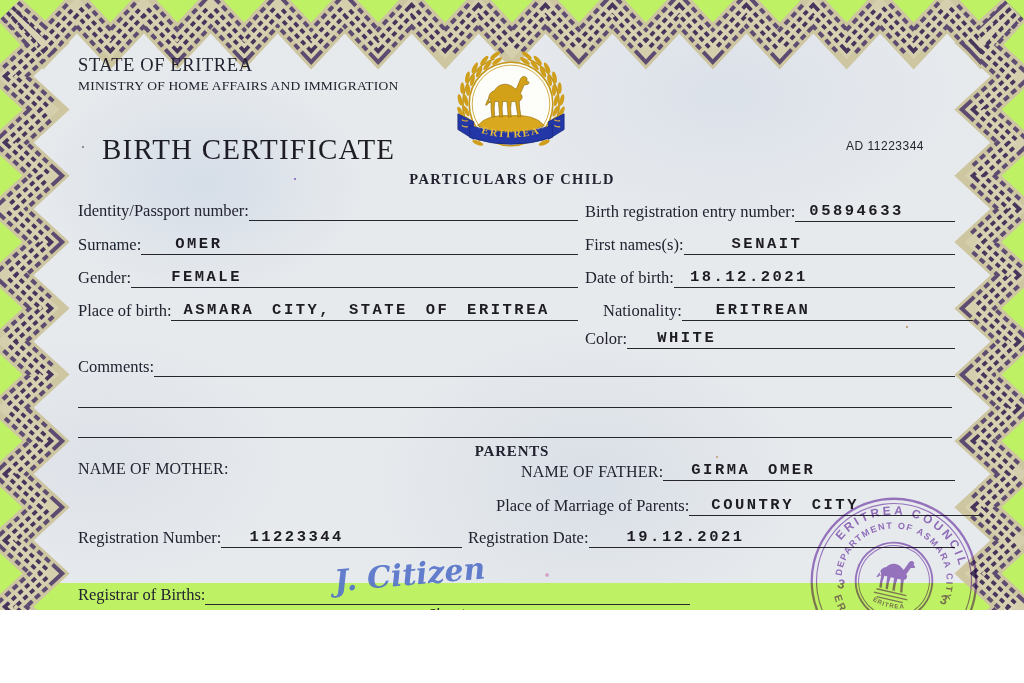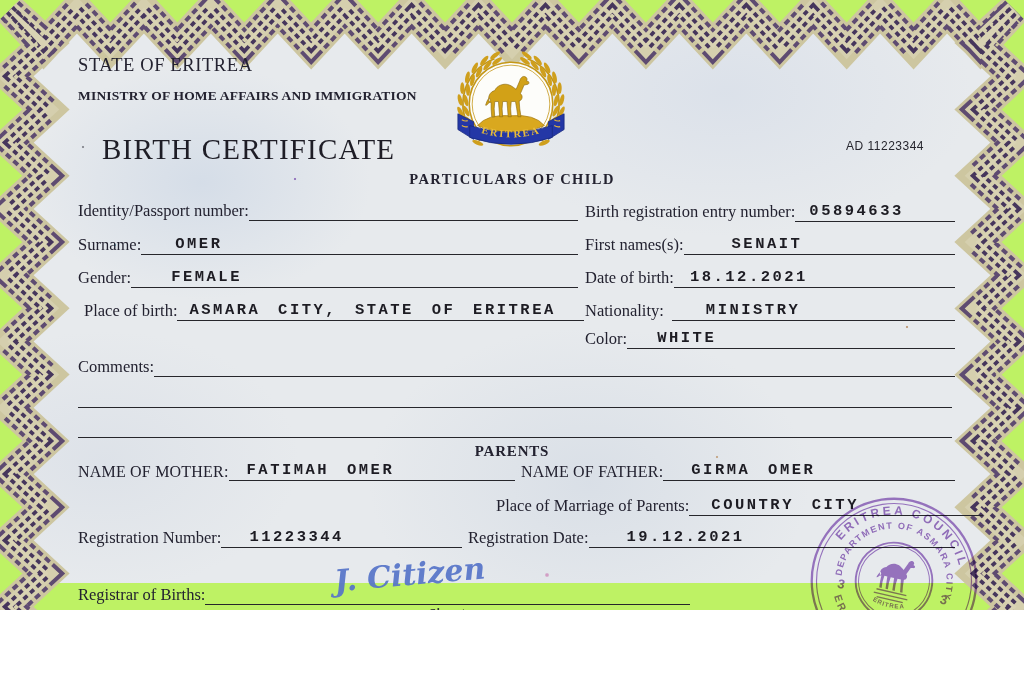--- a/index.html
+++ b/index.html
@@ -28,21 +28,21 @@
       radial-gradient(ellipse 260px 180px at 18% 28%, rgba(186,202,224,.40), rgba(186,202,224,0) 65%),
       radial-gradient(ellipse 380px 220px at 72% 12%, rgba(198,209,228,.35), rgba(198,209,228,0) 65%),
       radial-gradient(ellipse 340px 240px at 58% 82%, rgba(185,198,216,.30), rgba(185,198,216,0) 65%),
       radial-gradient(ellipse 300px 200px at 8% 78%, rgba(203,211,224,.35), rgba(203,211,224,0) 65%);
   }
   .border-svg{position:absolute; inset:0; width:1024px; height:683px;}
   .content{position:absolute; inset:0;}
 
   .org{position:absolute; left:78px; top:55px; color:#232230;}
   .org .state{font-size:18.5px; letter-spacing:.6px;}
-  .org .ministry{font-size:13.5px; font-weight:bold; letter-spacing:.2px; margin-top:12px;}
+  .org .ministry{font-size:13.5px; font-weight:normal; letter-spacing:.2px; margin-top:2px;}
   .emblem{position:absolute; left:452px; top:46px; width:118px; height:112px;}
   .title{position:absolute; left:78px; top:133px; font-size:29px; letter-spacing:1.2px; color:#1e1d26;margin-left:24px;}
   .serial{position:absolute; left:846px; top:139px; font-family:"Liberation Sans", sans-serif; font-size:12px; letter-spacing:.5px; color:#26262e;}
   .sec-heading{position:absolute; left:0; width:1024px; text-align:center; font-weight:bold; color:#232230;}
   .child-heading{top:171px; font-size:14.5px; letter-spacing:1.4px;}
   .parents-heading{top:443px; font-size:15px; letter-spacing:.8px;}
 
   .row{position:absolute; display:flex; align-items:flex-end;}
   .lbl{font-size:16.5px; color:#232230; white-space:nowrap;}
   .caps-lbl{font-size:16px; letter-spacing:.2px;}
@@ -175,46 +175,45 @@
 
     <div class="row" style="left:78px; top:267px; width:500px;">
       <span class="lbl">Gender:</span>
       <span class="line" style="padding-left:40px;"><span class="val">FEMALE</span></span>
     </div>
     <div class="row" style="left:585px; top:267px; width:370px;">
       <span class="lbl">Date of birth:</span>
       <span class="line" style="padding-left:16px;"><span class="val">18.12.2021</span></span>
     </div>
 
-    <div class="row" style="left:84px; top:300px; width:500px;">
+    <div class="row" style="left:78px; top:300px; width:500px;">
       <span class="lbl">Place of birth:</span>
       <span class="line" style="padding-left:12px;"><span class="val">ASMARA CITY, STATE OF ERITREA</span></span>
     </div>
-    <div class="row" style="left:585px; top:300px; width:370px;gap:8px;">
+    <div class="row" style="left:603px; top:300px; width:370px;">
       <span class="lbl">Nationality:</span>
-      <span class="line" style="padding-left:34px;"><span class="val">MINISTRY</span></span>
+      <span class="line" style="padding-left:34px;"><span class="val">ERITREAN</span></span>
     </div>
 
     <div class="row" style="left:585px; top:328px; width:370px;">
       <span class="lbl">Color:</span>
       <span class="line" style="padding-left:30px;"><span class="val">WHITE</span></span>
     </div>
 
     <div class="row" style="left:78px; top:357px; width:877px;">
       <span class="lbl">Comments:</span>
       <span class="line"><span class="val"></span></span>
     </div>
     <div class="blankline" style="left:78px; top:407px; width:874px;"></div>
     <div class="blankline" style="left:78px; top:437px; width:874px;"></div>
 
     <div class="sec-heading parents-heading">PARENTS</div>
 
     <div class="row" style="left:78px; top:460px; width:437px;">
       <span class="lbl caps-lbl">NAME OF MOTHER:</span>
-      <span class="line" style="padding-left:18px;"><span class="val">FATIMAH OMER</span></span>
     </div>
     <div class="row" style="left:521px; top:460px; width:434px;">
       <span class="lbl caps-lbl">NAME OF FATHER:</span>
       <span class="line" style="padding-left:28px;"><span class="val">GIRMA OMER</span></span>
     </div>
 
     <div class="row" style="left:496px; top:495px; width:487px;">
       <span class="lbl">Place of Marriage of Parents:</span>
       <span class="line" style="padding-left:22px;"><span class="val">COUNTRY CITY</span></span>
     </div>

